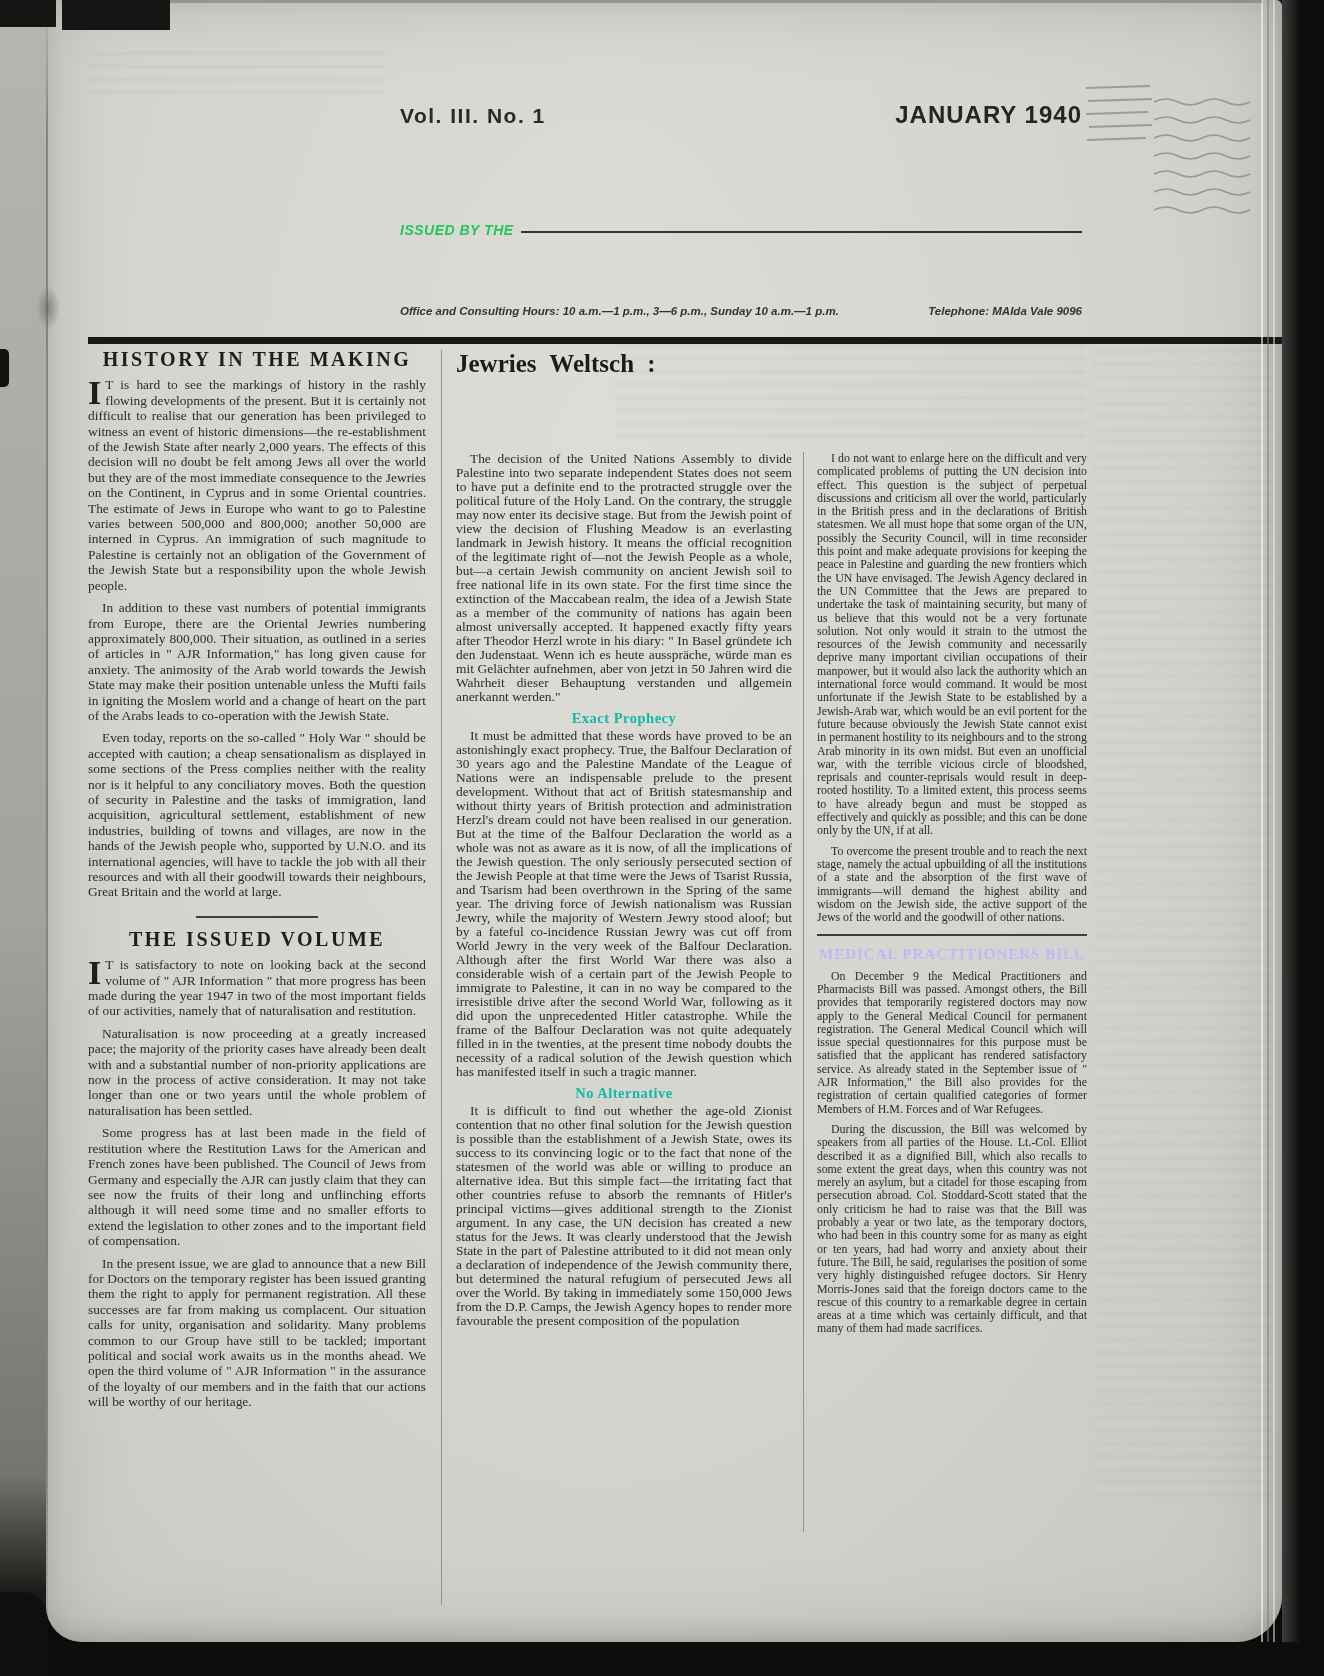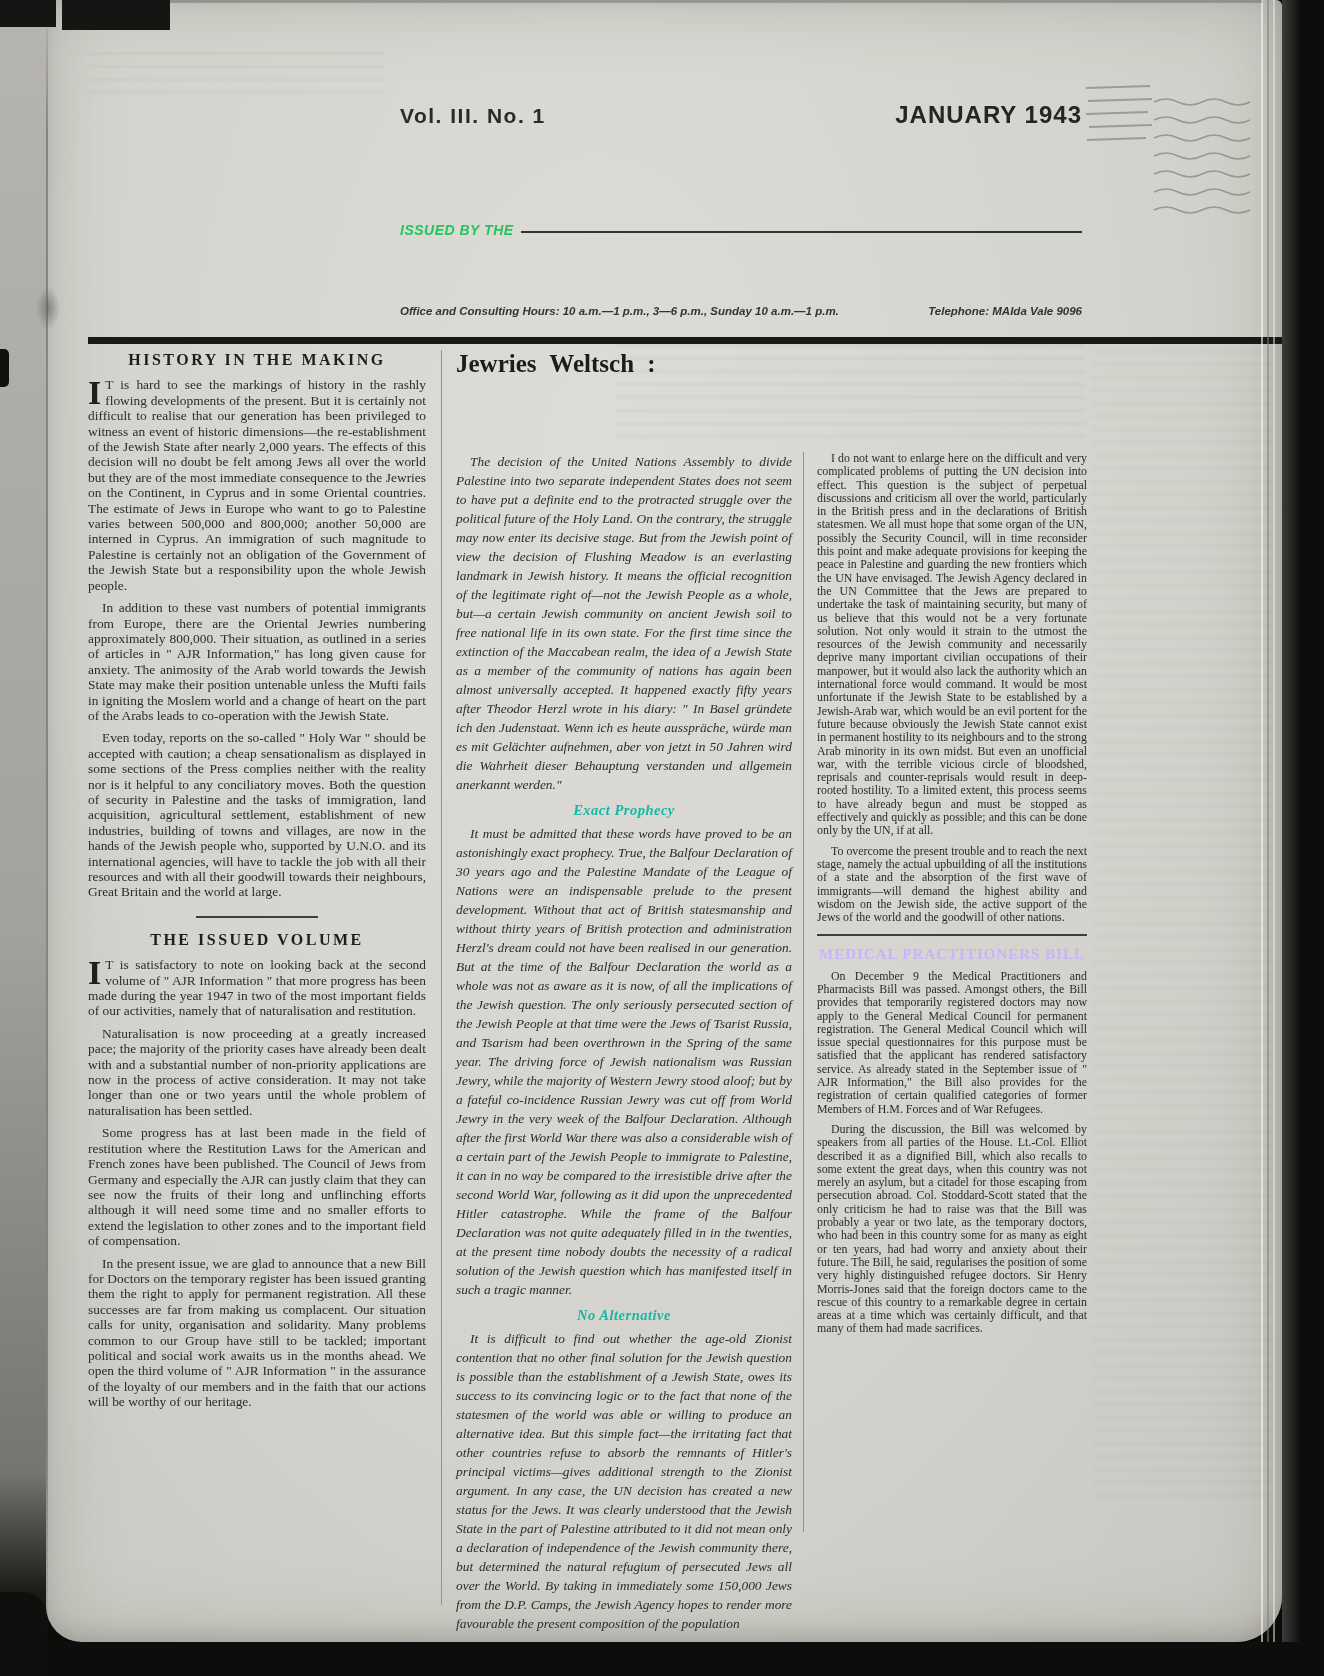--- a/index.html
+++ b/index.html
@@ -50,24 +50,24 @@
   #hours-row{left:400px;top:305px;width:682px;display:flex;justify-content:space-between;
     font:italic bold 11.5px "Liberation Sans",sans-serif;color:#34332e;gap:20px;}
   #thick-rule{left:88px;top:337px;width:1194px;height:7px;background:#191816;}
 
   
   .vrule{position:absolute;width:1px;background:#94928c;z-index:3;}
   .col{position:absolute;z-index:3;color:#2d2c29;}
   .col p{margin:0 0 7px 0;text-align:justify;}
   .indent{text-indent:14px;}
   #col-left{left:88px;top:352px;width:338px;font-size:13.4px;line-height:15.4px;}
-  #col-mid{left:456px;top:452px;width:336px;font-size:13.4px;line-height:19px;font-style:italic;}
+  #col-mid{left:456px;top:452px;width:336px;font-size:13.4px;line-height:14px;}
   #col-right{left:817px;top:452px;width:270px;font-size:11.9px;line-height:13.3px;}
   h2.head{font-family:"Liberation Serif",serif;font-weight:bold;text-align:center;letter-spacing:2.5px;
-    font-size:16px;margin:0 0 10px 0;color:#201e1b;}
+    font-size:20px;margin:0 0 10px 0;color:#201e1b;}
   h2.head-med{font-family:"Liberation Serif",serif;font-weight:bold;text-align:center;letter-spacing:1px;
     font-size:15px;margin:0 0 8px 0;color:#c4b5fd;white-space:nowrap;}
   h3.subhead{font-family:"Liberation Serif",serif;font-weight:bold;text-align:center;font-size:14.5px;
     letter-spacing:.5px;margin:5px 0 4px 0;color:#14b8a6;}
   .dc{float:left;font-weight:bold;font-size:34px;line-height:27px;padding:2px 4px 0 0;color:#201e1b;}
   .divider{width:122px;height:2px;background:#3f3e3a;margin:16px auto 14px auto;}
   .sep{width:100%;height:2px;background:#3f3e3a;margin:10px 0 12px 0;}
   #author{left:456px;top:350px;font:bold 25px "Liberation Serif",serif;word-spacing:7px;color:#1e1c19;z-index:3;}
   #headline-svg{left:452px;top:384px;}
 
@@ -81,21 +81,21 @@
 
 <div id="scan">
 
   <div class="paper"></div>
 
   <div class="ghost" style="left:90px;top:52px;width:295px;height:50px;"></div>
   <div class="ghost" style="left:615px;top:344px;width:470px;height:98px;"></div>
   <div class="ghost" style="left:1092px;top:350px;width:180px;height:1150px;opacity:.4;"></div>
 
   <div class="mh abs" id="vol-no">Vol. III. No. 1</div>
-  <div class="mh abs" id="issue-date">JANUARY 1943</div>
+  <div class="mh abs" id="issue-date">JANUARY 1940</div>
 
   <svg class="abs" id="logo-svg" width="312" height="226">
     <text x="2" y="204" font-family="DejaVu Sans" font-weight="bold" font-size="276" textLength="302" lengthAdjust="spacingAndGlyphs">AJR</text>
   </svg>
 
   <svg class="abs" id="info-svg" width="692" height="92">
     <text x="4" y="76" font-family="DejaVu Sans" font-weight="bold" font-style="italic" font-size="90" textLength="678" lengthAdjust="spacingAndGlyphs">INFORMATION</text>
   </svg>
 
   <div class="mh abs" id="issued">ISSUED BY THE</div>

